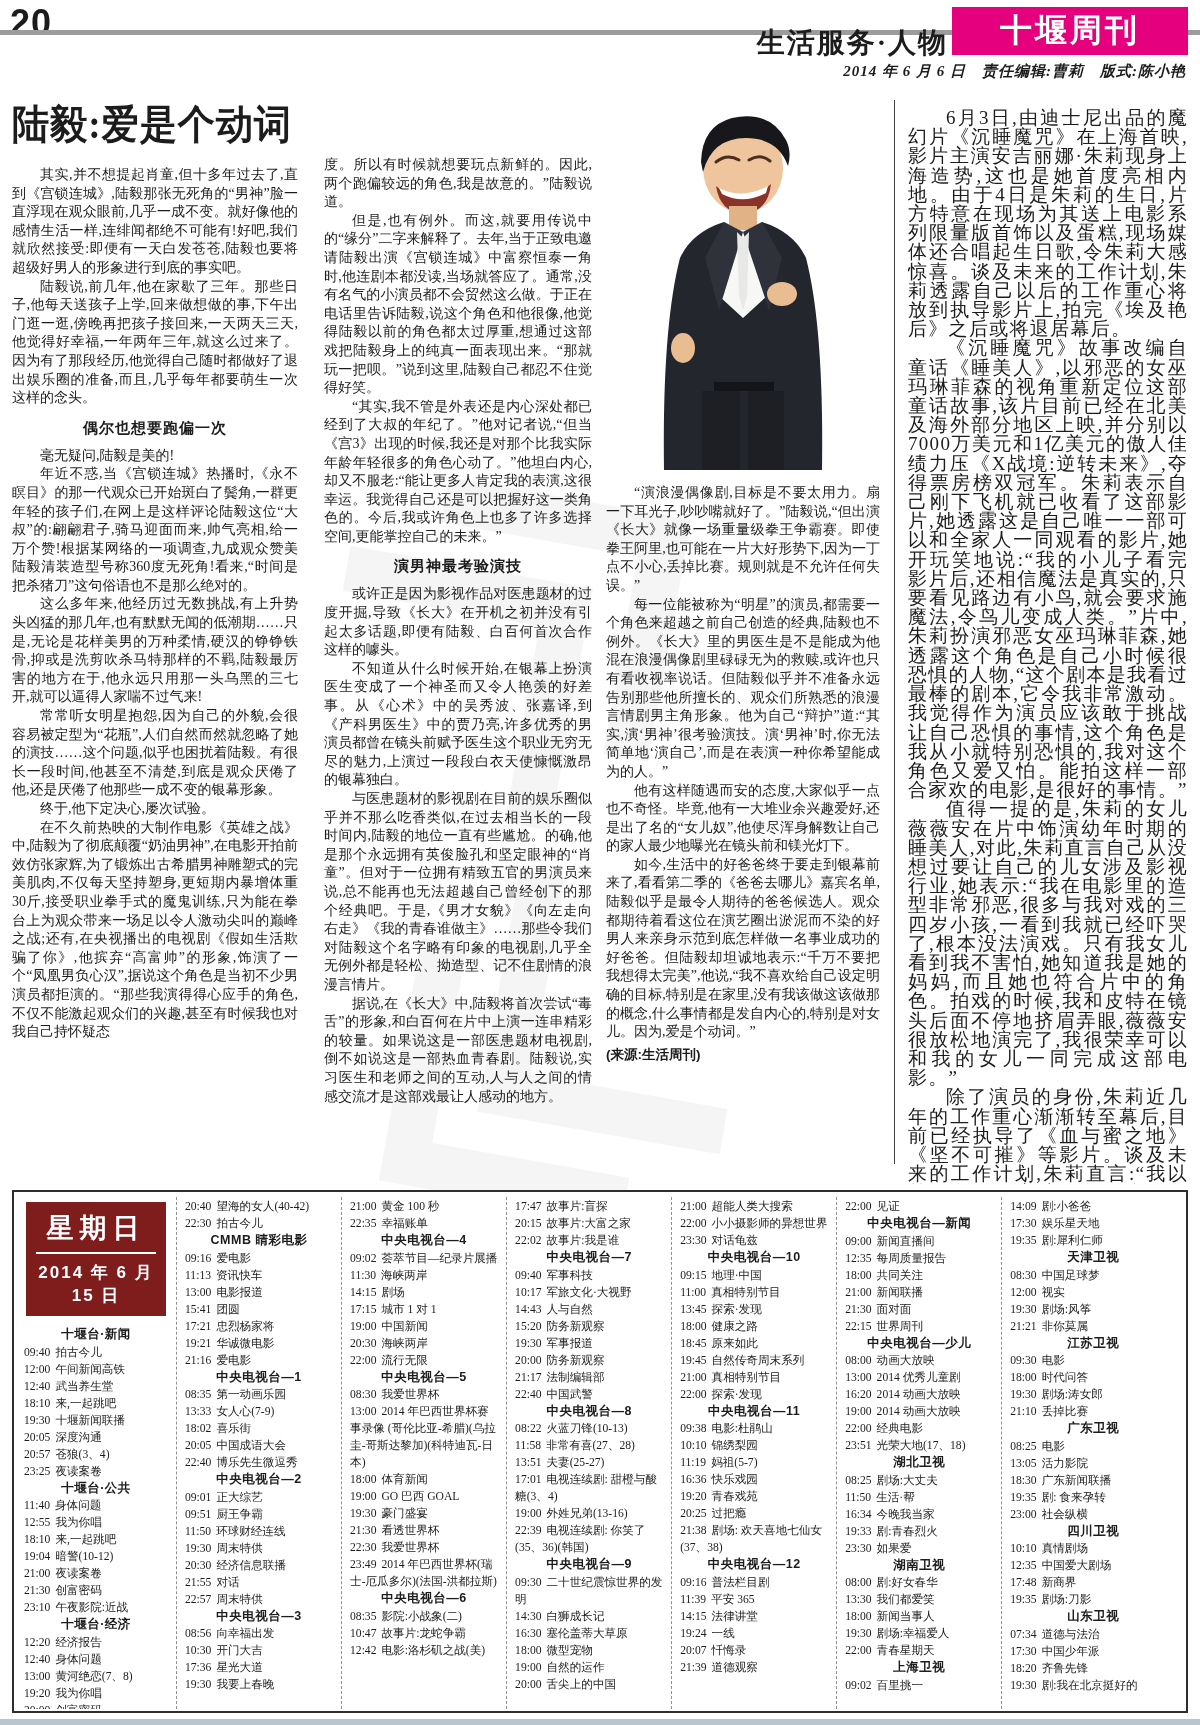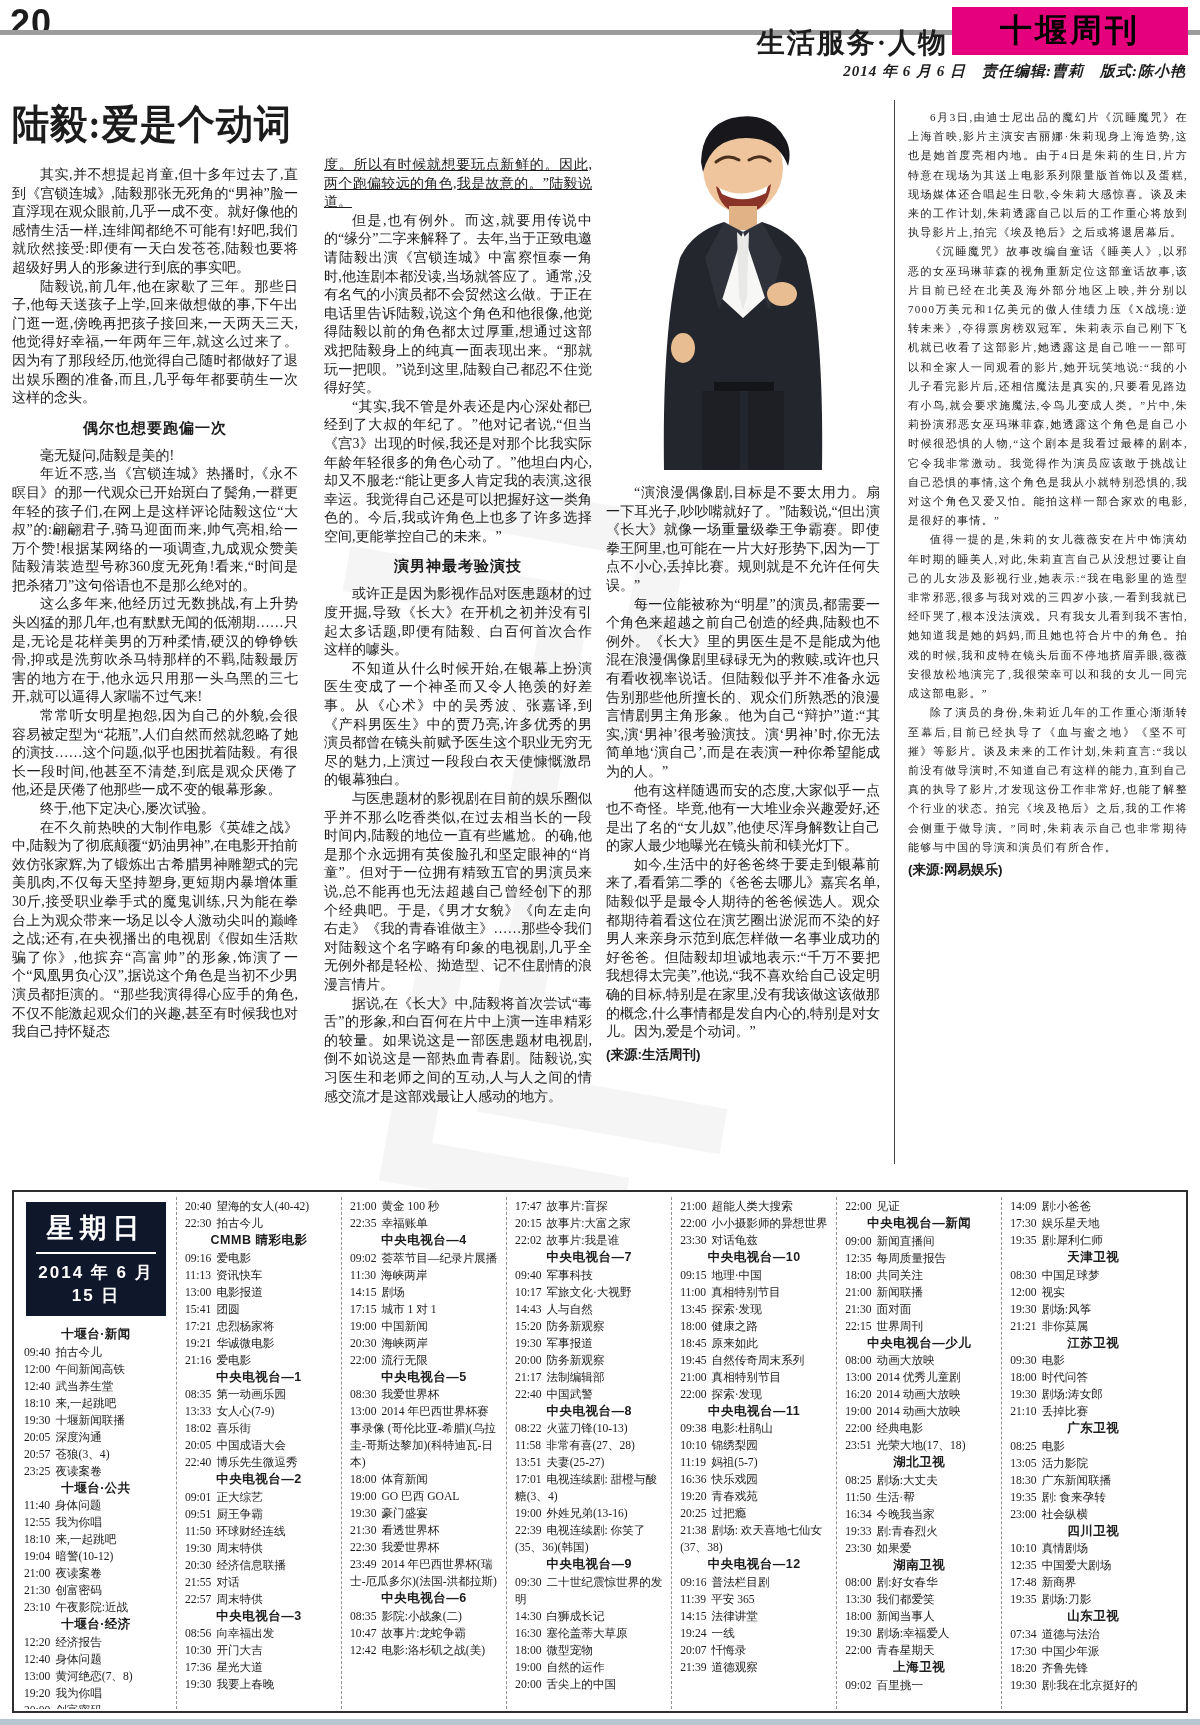--- a/index.html
+++ b/index.html
@@ -6,21 +6,21 @@
   body { background:#e9e9e9; font-family:"Liberation Serif","DejaVu Serif",serif; }
   .page { position:relative; width:1200px; height:1725px; background:#fff; margin:0 auto;
           overflow:hidden; color:#1c1c1c; }
 
   
   .pagenum { position:absolute; top:2px; left:10px; font:bold 36px "Liberation Sans",sans-serif; letter-spacing:1px; }
   .topbar  { position:absolute; top:30px; left:0; width:1200px; height:5px; background:#9c9c9c; }
   .section-title { position:absolute; top:24px; right:252px; font-size:28px; font-weight:900;
                    font-family:"Liberation Serif",serif; letter-spacing:2px; }
   .masthead-box { position:absolute; top:7px; right:12px; width:236px; height:48px; background:#e5007d;
-                  color:#000000; display:flex; align-items:center; justify-content:center;
+                  color:#ffffff; display:flex; align-items:center; justify-content:center;
                   font:bold 32px "Liberation Sans",sans-serif; letter-spacing:3px; }
   .dateline { position:absolute; top:62px; right:14px; font-style:italic; font-weight:bold;
               font-size:15px; letter-spacing:1px; }
 
   
   .wm { position:absolute; width:260px; height:260px; opacity:0.05; transform:rotate(-35deg); }
   .wm:before, .wm:after { content:""; position:absolute; top:0; left:0; width:200px; height:200px;
      border-right:46px solid #555; border-bottom:46px solid #555; transform:rotate(-45deg); }
   .wm:after { left:120px; }
   .wm1 { top:560px; left:330px; } .wm2 { top:880px; left:480px; transform:rotate(145deg); }
@@ -30,42 +30,42 @@
   .acol { overflow:hidden; }
   .c1 { width:286px; margin-right:26px; }
   .c2 { width:268px; margin-right:14px; padding-top:60px; }
   .c3 { width:274px; }
   .vr { width:1px; background:#444; margin:4px 13px 20px 14px; }
   .c4 { flex:1; padding-top:12px; }
 
   .headline { font-size:40px; font-weight:900; line-height:1.15; white-space:nowrap;
               transform:scaleX(.93); transform-origin:left; margin:6px 0 18px; letter-spacing:1px; }
   .para { font-size:14px; line-height:18.6px; text-align:justify; text-indent:2em; }
-  .para.cont { text-indent:0;text-decoration:underline; }
+  .para.cont { text-indent:0; }
   .subhead { font:bold 15px "Liberation Sans",sans-serif; text-align:center; margin:11px 0 9px; letter-spacing:1px; }
   .source { font:bold 13.5px "Liberation Sans",sans-serif; text-align:left; margin-top:4px; padding-right:18px; }
 
   .photo { width:272px; height:374px; margin-bottom:14px; background:#fff; }
   .photo svg { display:block; }
 
   .c4 .rtitle { font-size:29px; font-weight:900; line-height:37px; margin:2px 0 16px; letter-spacing:2px; }
-  .c4 .para { font-size:11px; line-height:19.2px; letter-spacing:1.3px; }
+  .c4 .para { font-size:19px; line-height:19.2px; letter-spacing:1.3px; }
   .c4 .source { padding-right:4px; }
 
   
   .tv { position:absolute; left:12px; top:1190px; width:1176px; height:523px; border:2px solid #2e2e2e;
         background:#fff; display:flex; padding:5px 2px 2px; overflow:hidden; }
   .tvcol { flex:1 1 0; padding:1px 8px 0; border-left:1px dashed #909090; overflow:hidden; }
   .tvcol.first { flex:0 0 160px; border-left:none; }
   .tvcol.last { flex:1.12 1 0; }
   .prog { font-size:11.6px; line-height:17px; }
   .prog .t { margin-right:5px; white-space:nowrap; }
   .ch { font:bold 12.5px "Liberation Sans",sans-serif; line-height:17.6px; text-align:center; letter-spacing:.5px; }
 
-  .daybox { background:#0f172a; color:#fff; text-align:center; margin:4px 2px 10px; padding:8px 4px 9px; }
+  .daybox { background:#7f1d1d; color:#fff; text-align:center; margin:4px 2px 10px; padding:8px 4px 9px; }
   .daybox .d1 { font:bold 27px "Liberation Sans",sans-serif; letter-spacing:6px;
                 border-bottom:2px solid #fff; padding-bottom:6px; margin:0 6px 7px; }
   .daybox .d2 { font:bold 17px "Liberation Sans",sans-serif; letter-spacing:2px; }
 
   .bottom-rule { position:absolute; left:0; bottom:0; width:100%; height:6px; background:#b7c6d1; }
 </style>
 </head>
 <body>
 
 <div class="page">

